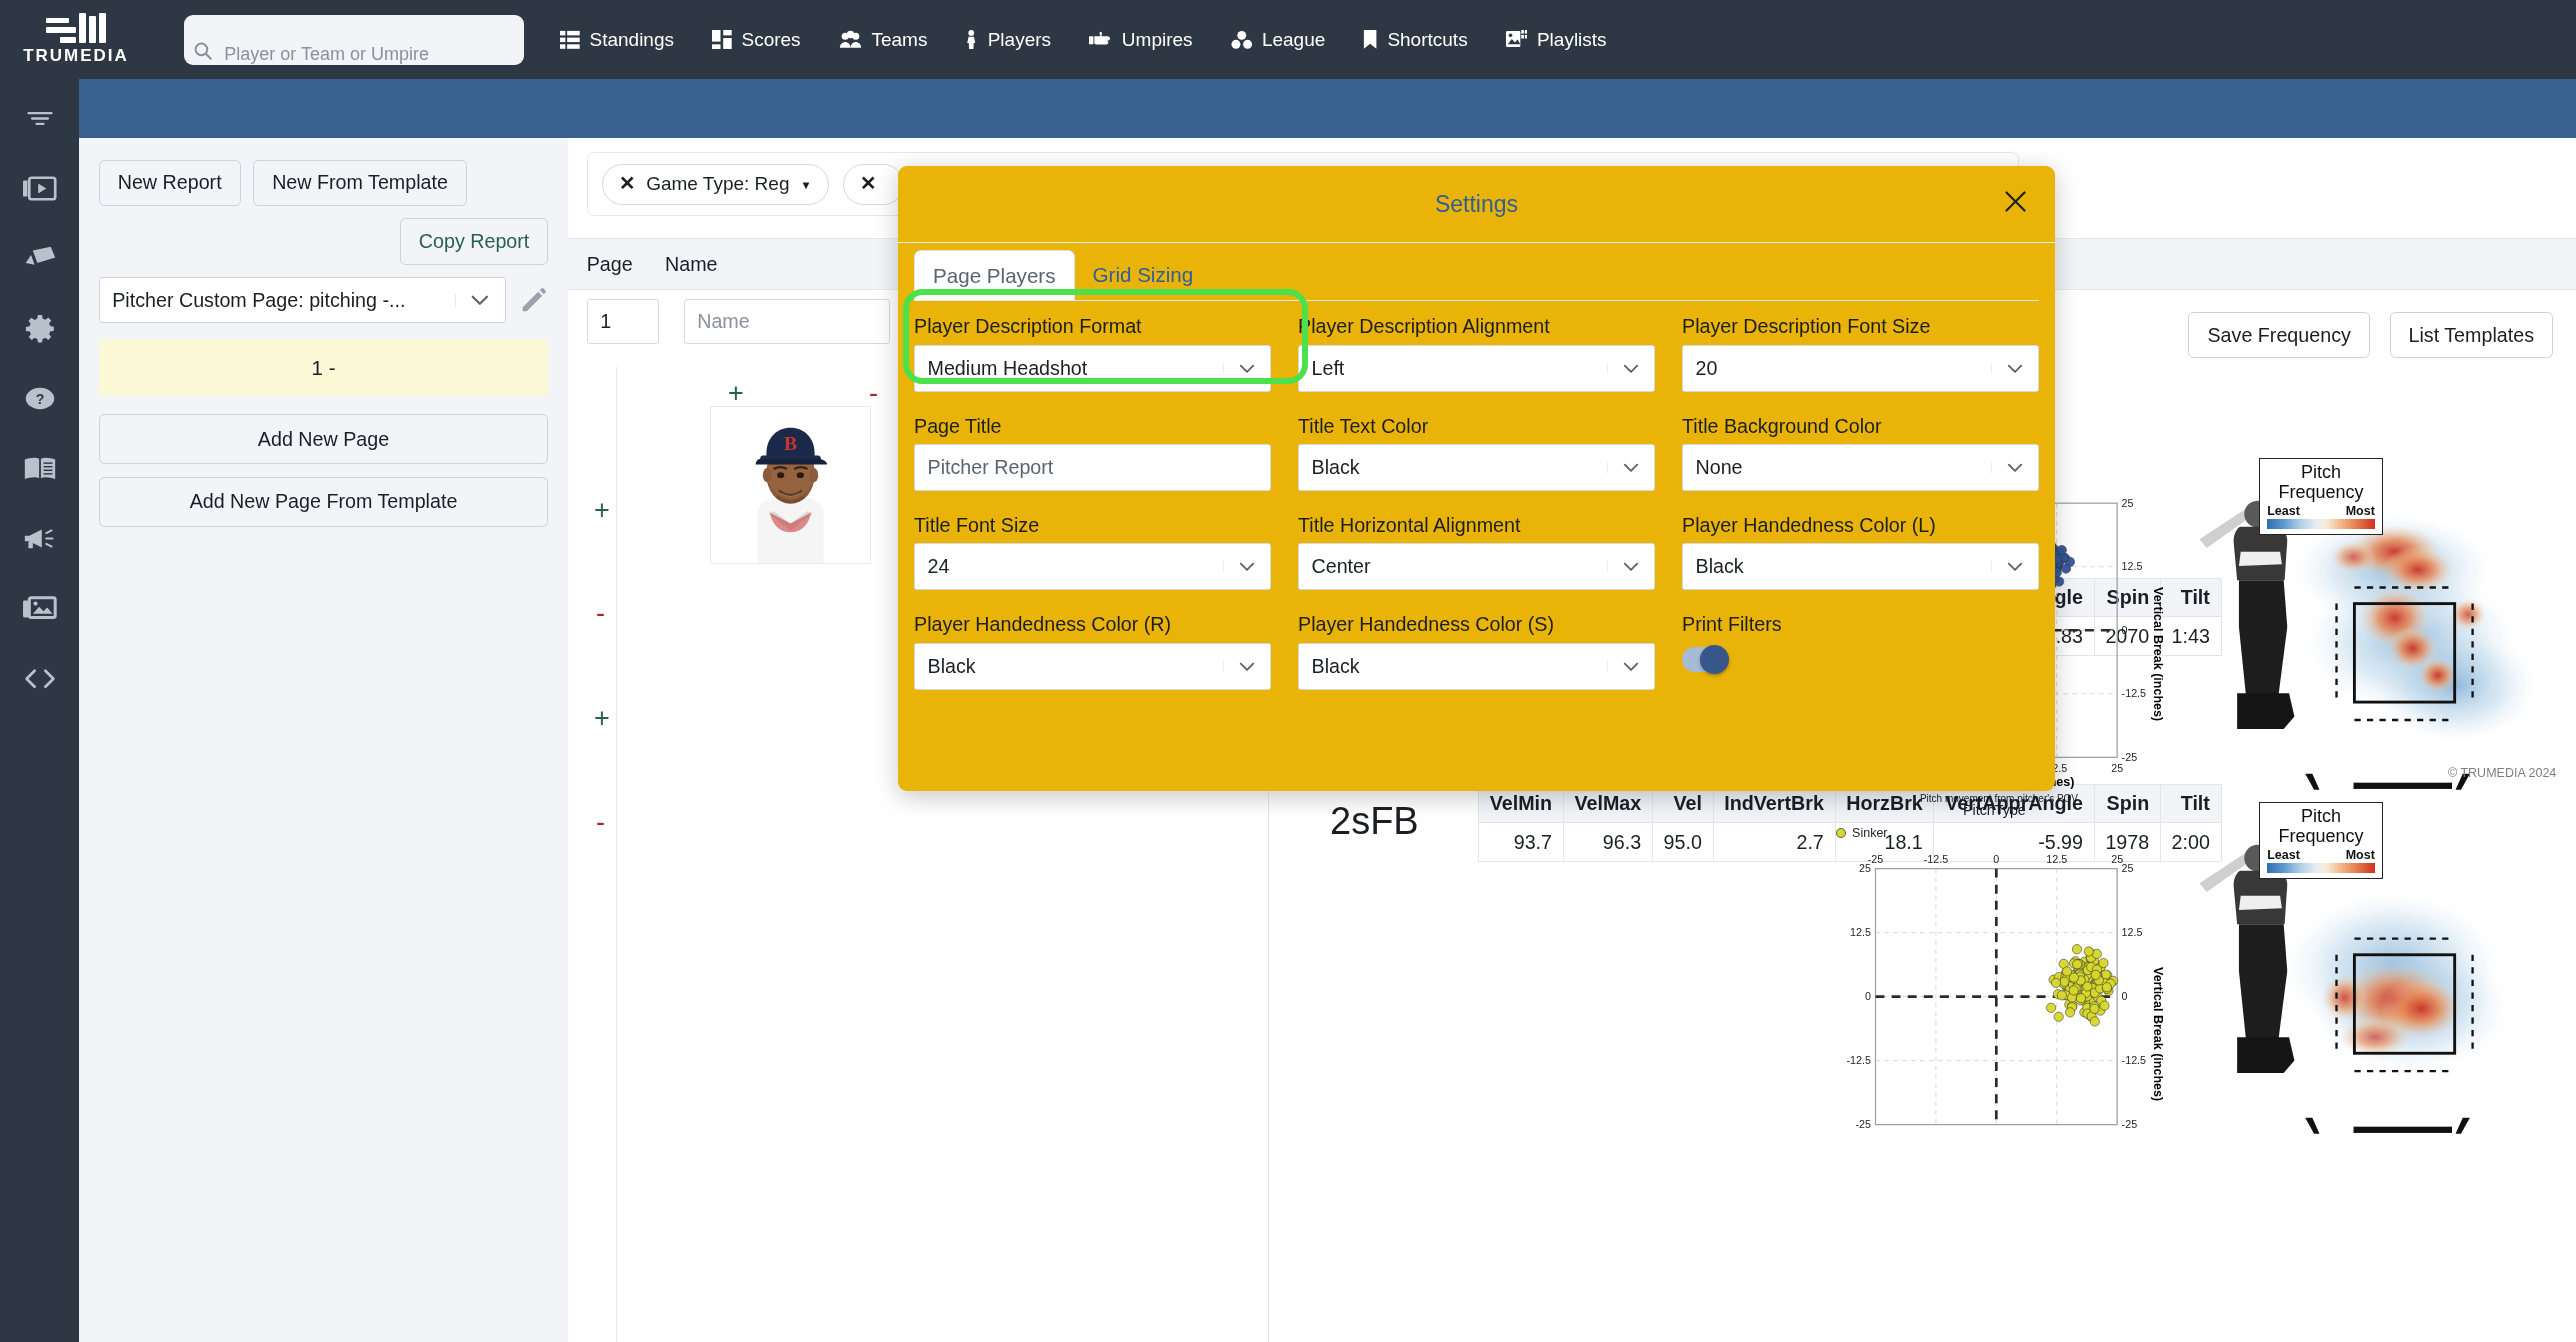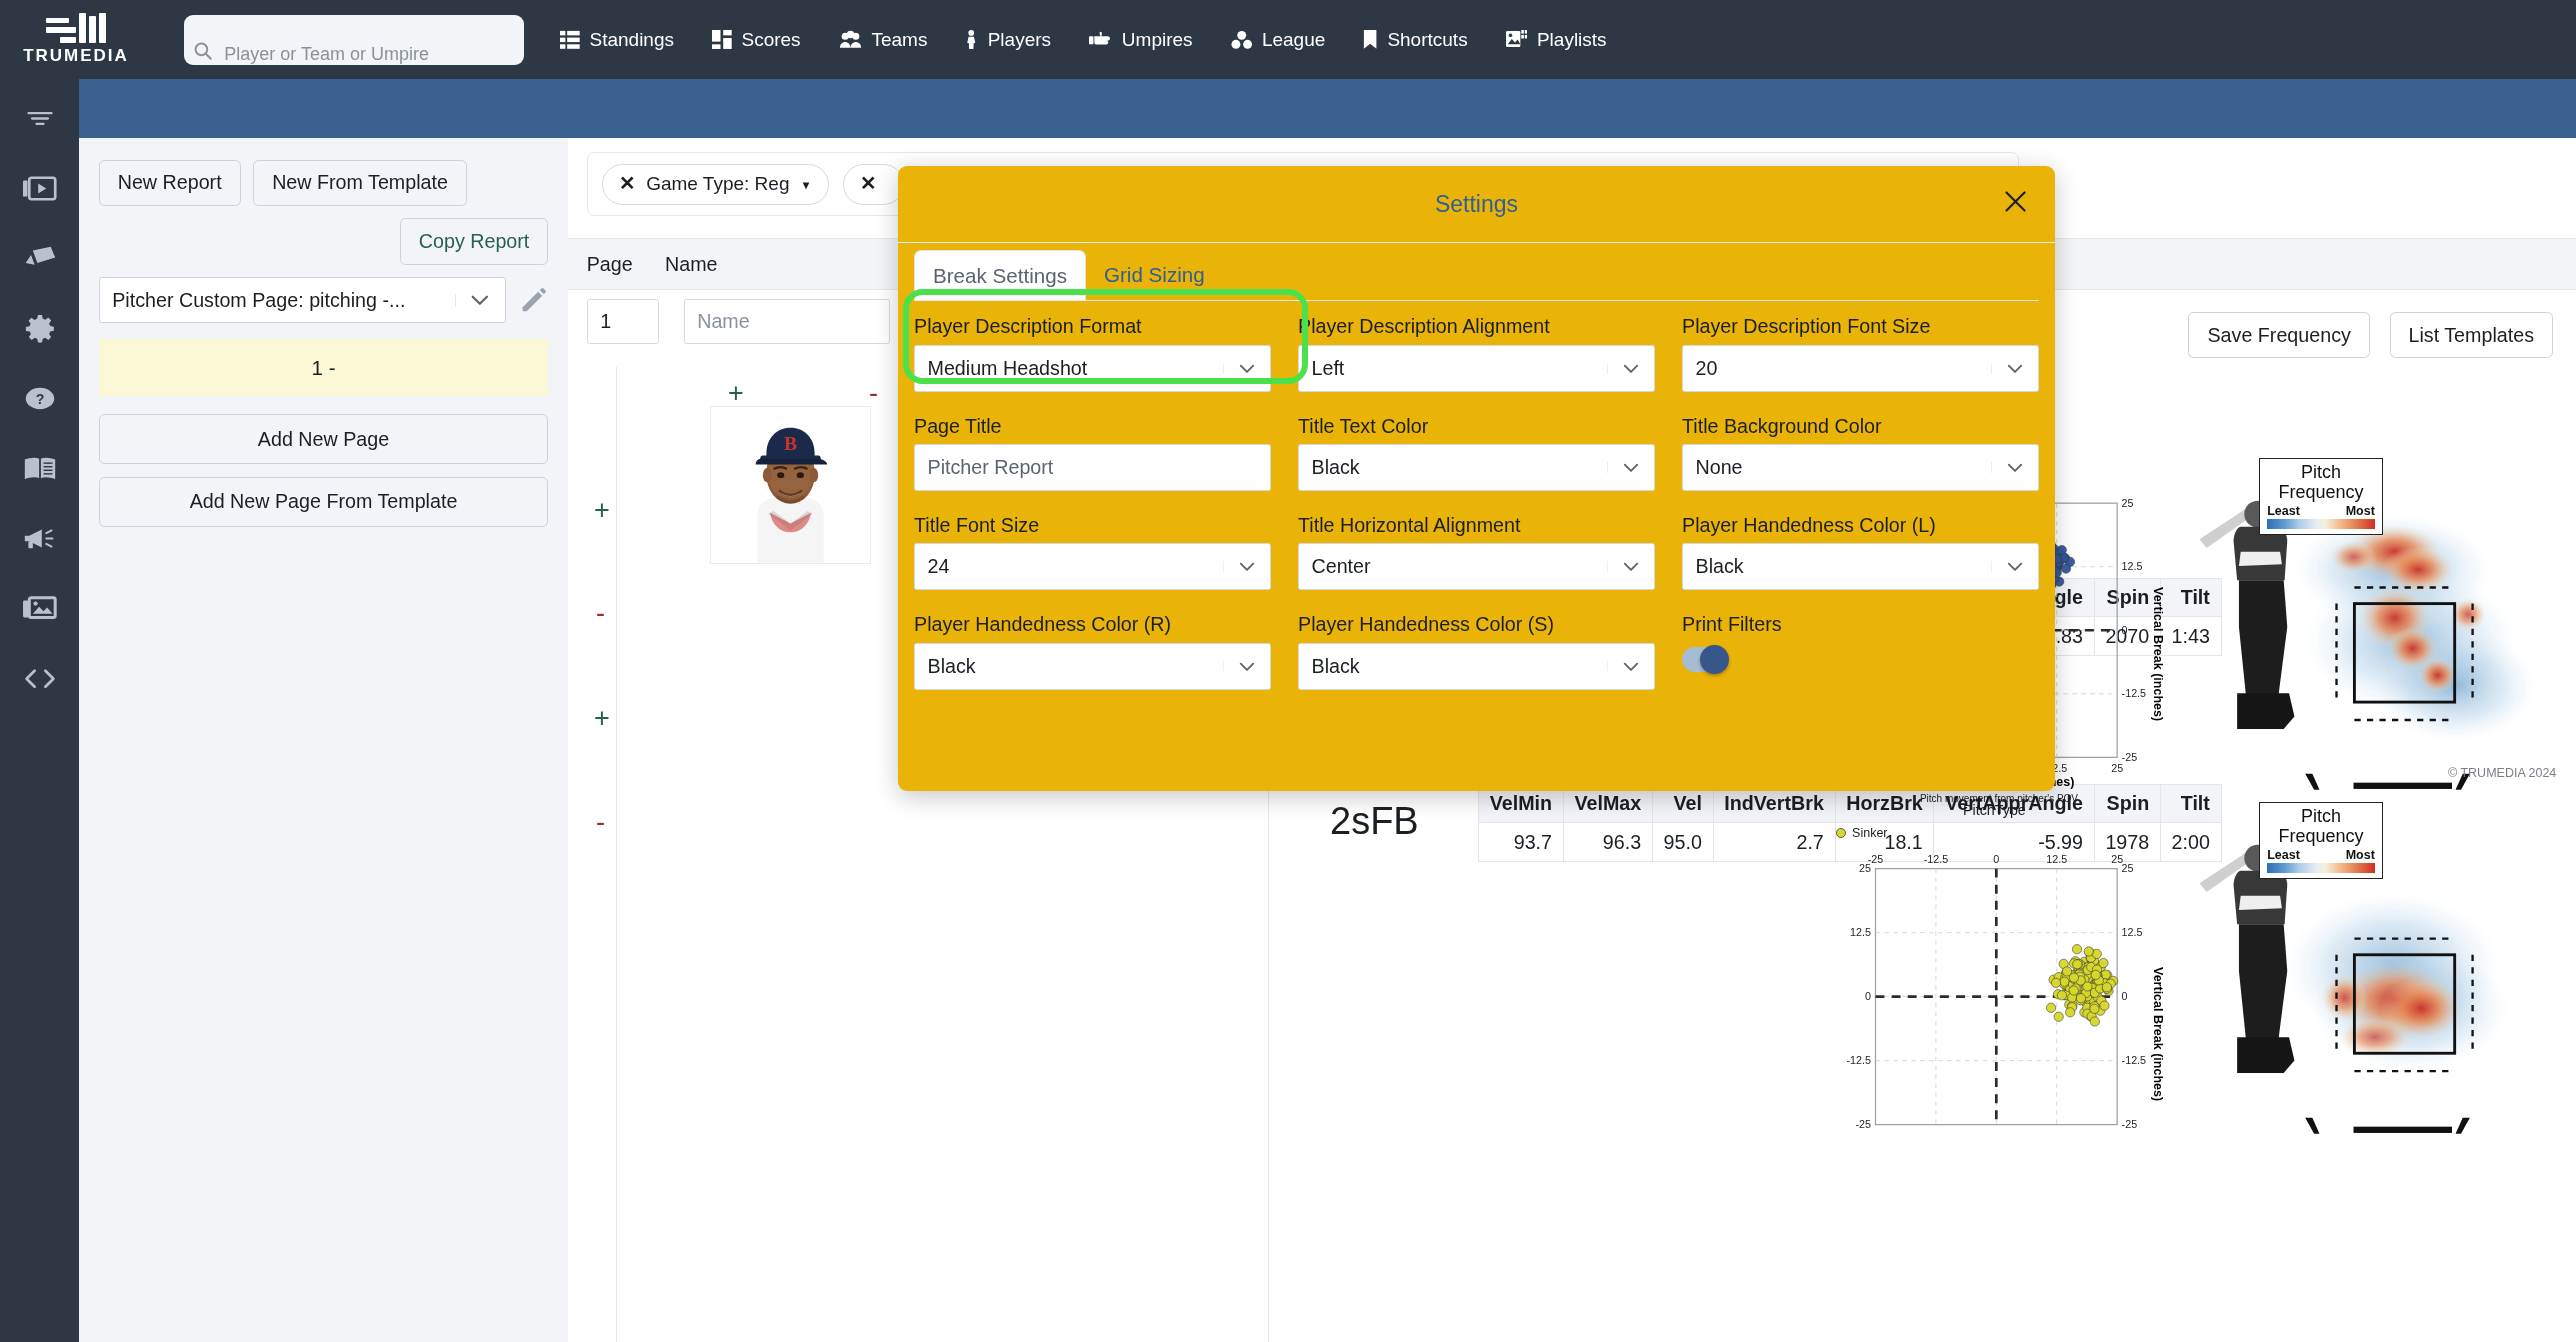--- a/index.html
+++ b/index.html
@@ -1084,21 +1084,21 @@
     <div id="modaltitle">Settings</div>
     <div id="modalclose">
       <svg width="27" height="27" viewBox="0 0 30 30" stroke="#1b1f24" stroke-width="2.4" stroke-linecap="round">
           <line x1="5" y1="5" x2="25" y2="25"></line>
           <line x1="25" y1="5" x2="5" y2="25"></line>
         </svg>
     </div>
   </div>
 
   <div id="tabs">
-    <div class="tab active">Break Settings</div>
+    <div class="tab active">Page Players</div>
     <div class="tab">Grid Sizing</div>
   </div>
   <div id="tabline"></div>
 
   <div id="fields">
     <div id="hl"></div>
     <div class="grid3">
 
       <div class="field">
         <div class="lbl">Player Description Format</div>

